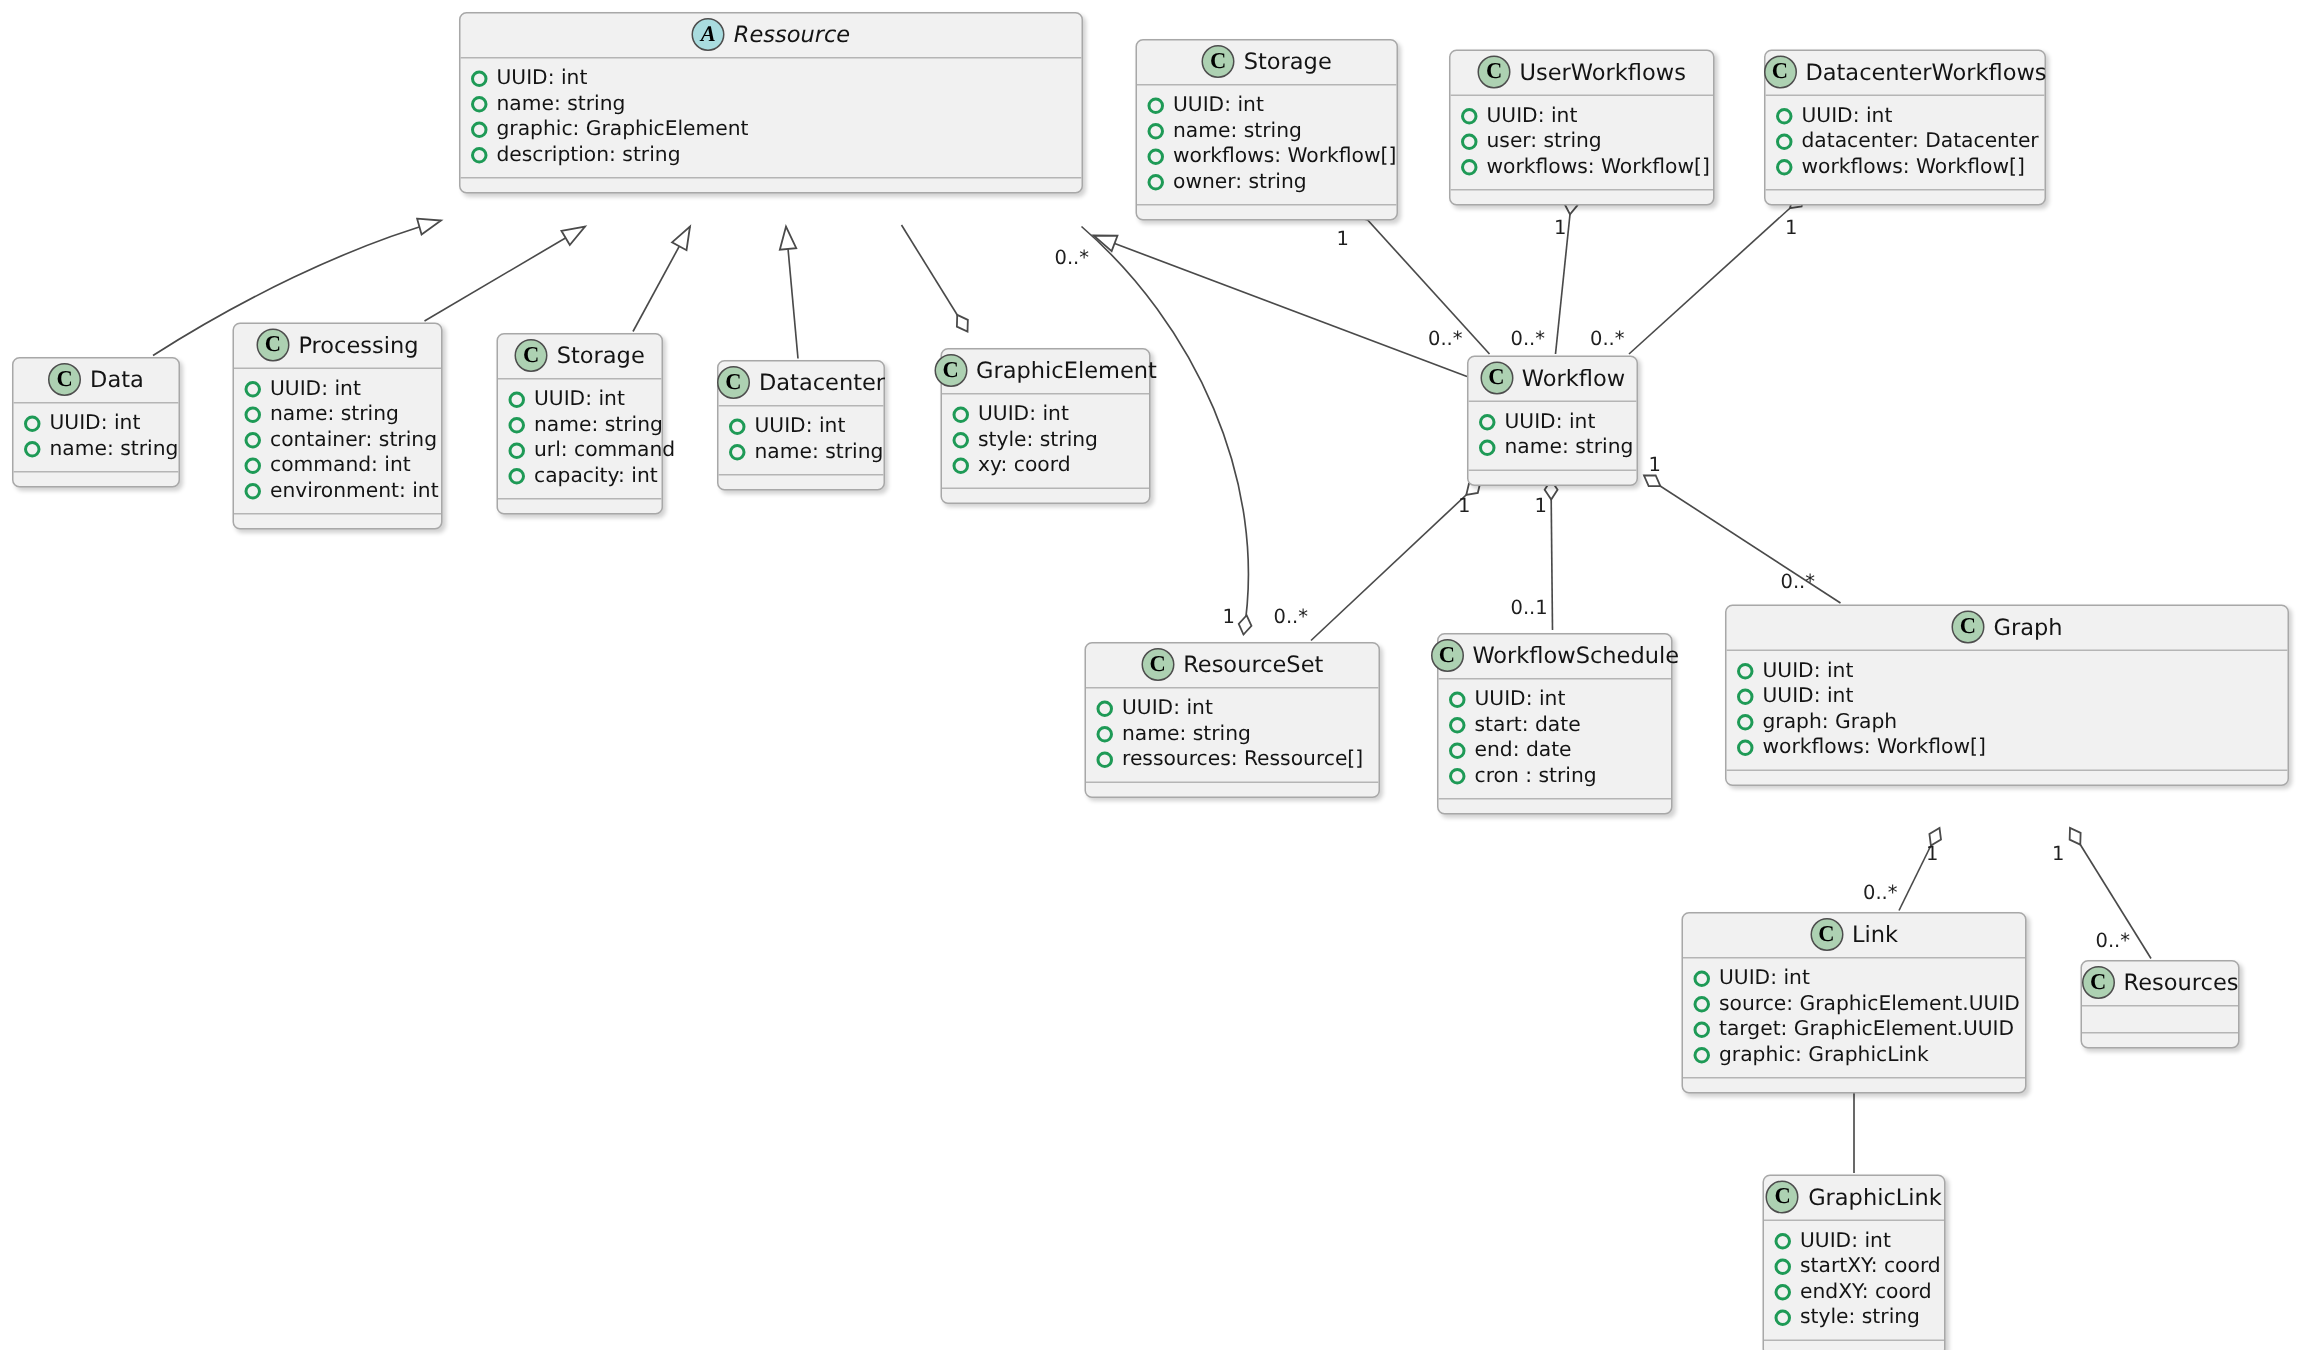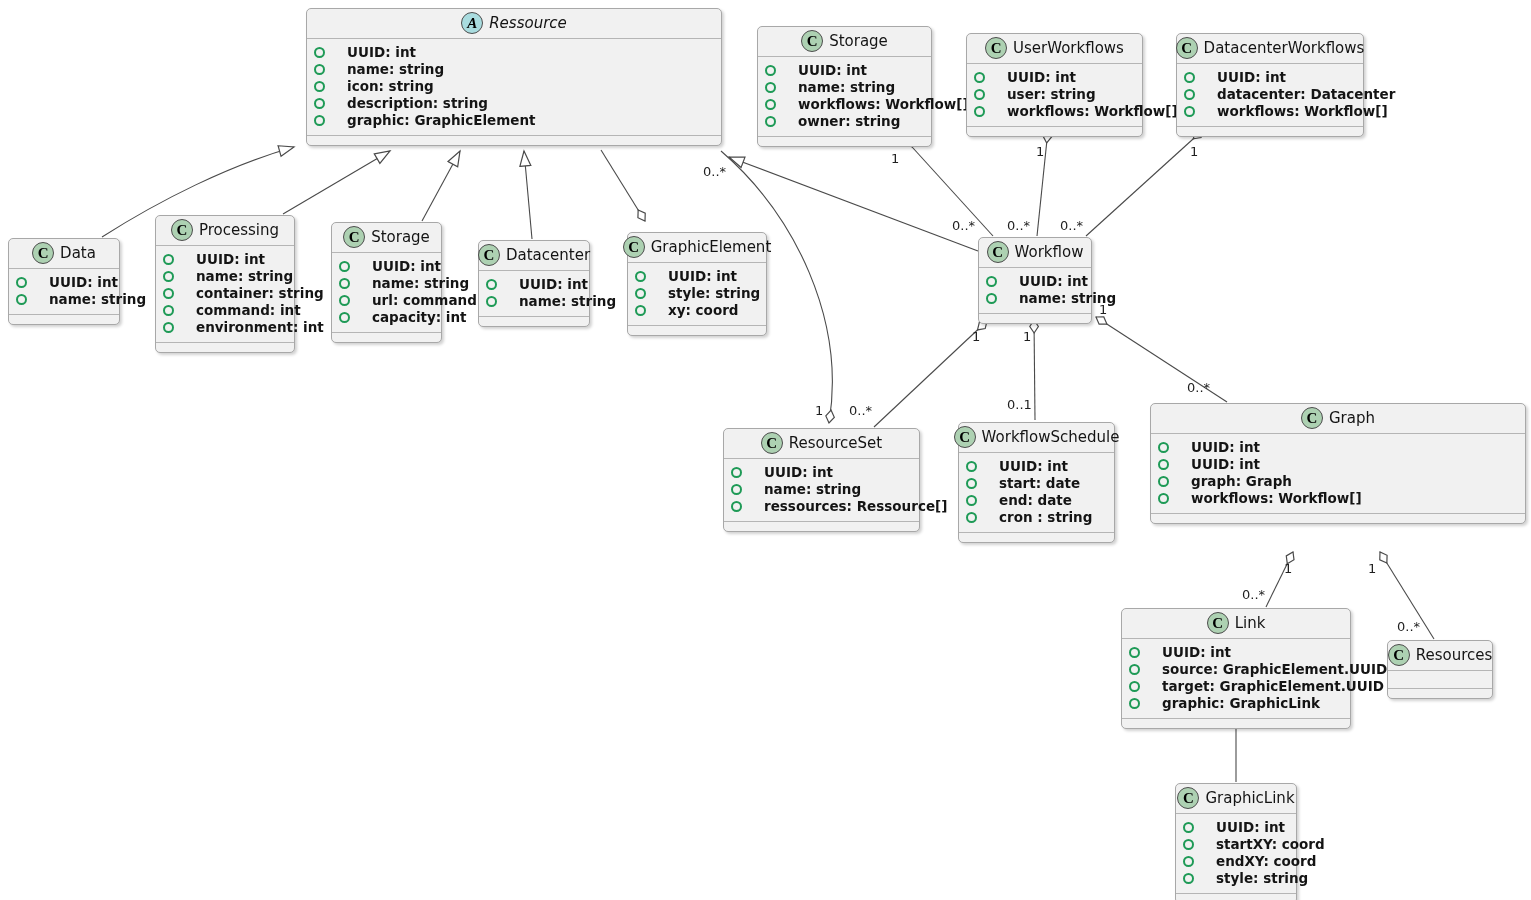--- a/index.html
+++ b/index.html
@@ -27,22 +27,22 @@
     font-family:"Liberation Serif","DejaVu Serif",serif;
     font-weight:bold; font-size:15px; color:#000;
     border:1px solid #4D4D4D; box-sizing:border-box;
   }
   .badge.A { font-style:italic; }
   .uml-attrs {
     padding:5px 8px 6px 7px; border-bottom:1px solid #B5B5B5;
     min-height:6px;
   }
   .attr {
-    display:flex; align-items:center; gap:22px;
-    font-size:13.5px; line-height:17px; white-space:nowrap;font-weight:bold;
+    display:flex; align-items:center; gap:6px;
+    font-size:13.5px; line-height:17px; white-space:nowrap;
   }
   .dot {
     width:7px; height:7px; border-radius:50%; flex:none;
     border:2px solid #1E9A56; box-sizing:content-box; background:transparent;
   }
   .uml-methods { height:9px; }
   .edge-label { font-size:13px; fill:#1f1f1f; }
 </style>
 </head>
 <body>
@@ -106,29 +106,25 @@
           <div class="attr">
             <span class="dot"></span>
             <span>UUID: int</span>
           </div>
           <div class="attr">
             <span class="dot"></span>
             <span>name: string</span>
           </div>
           <div class="attr">
             <span class="dot"></span>
-            <span>icon: string</span>
+            <span>graphic: GraphicElement</span>
           </div>
           <div class="attr">
             <span class="dot"></span>
             <span>description: string</span>
-          </div>
-          <div class="attr">
-            <span class="dot"></span>
-            <span>graphic: GraphicElement</span>
           </div>
         </div>
     <div class="uml-methods"></div>
   </div>
       <div class="uml-class" style="left: 757px; top: 26px; width: 175px;">
     <div class="uml-title">
       <span class="badge C" style="background: rgb(173, 209, 178);">C</span>
       <span class="cls-name">Storage</span>
     </div>
     <div class="uml-attrs">

